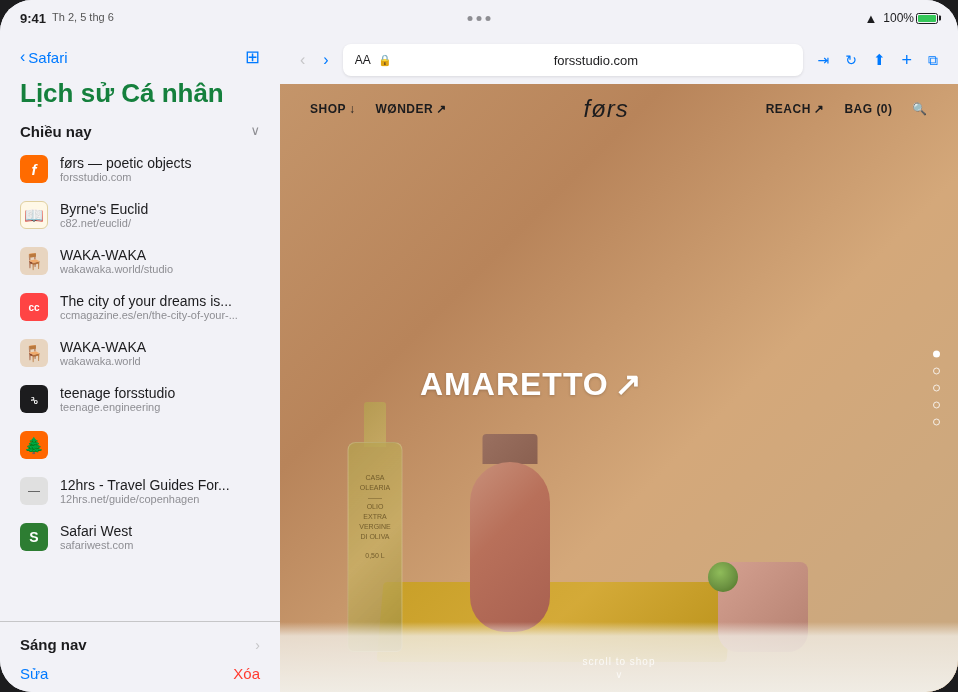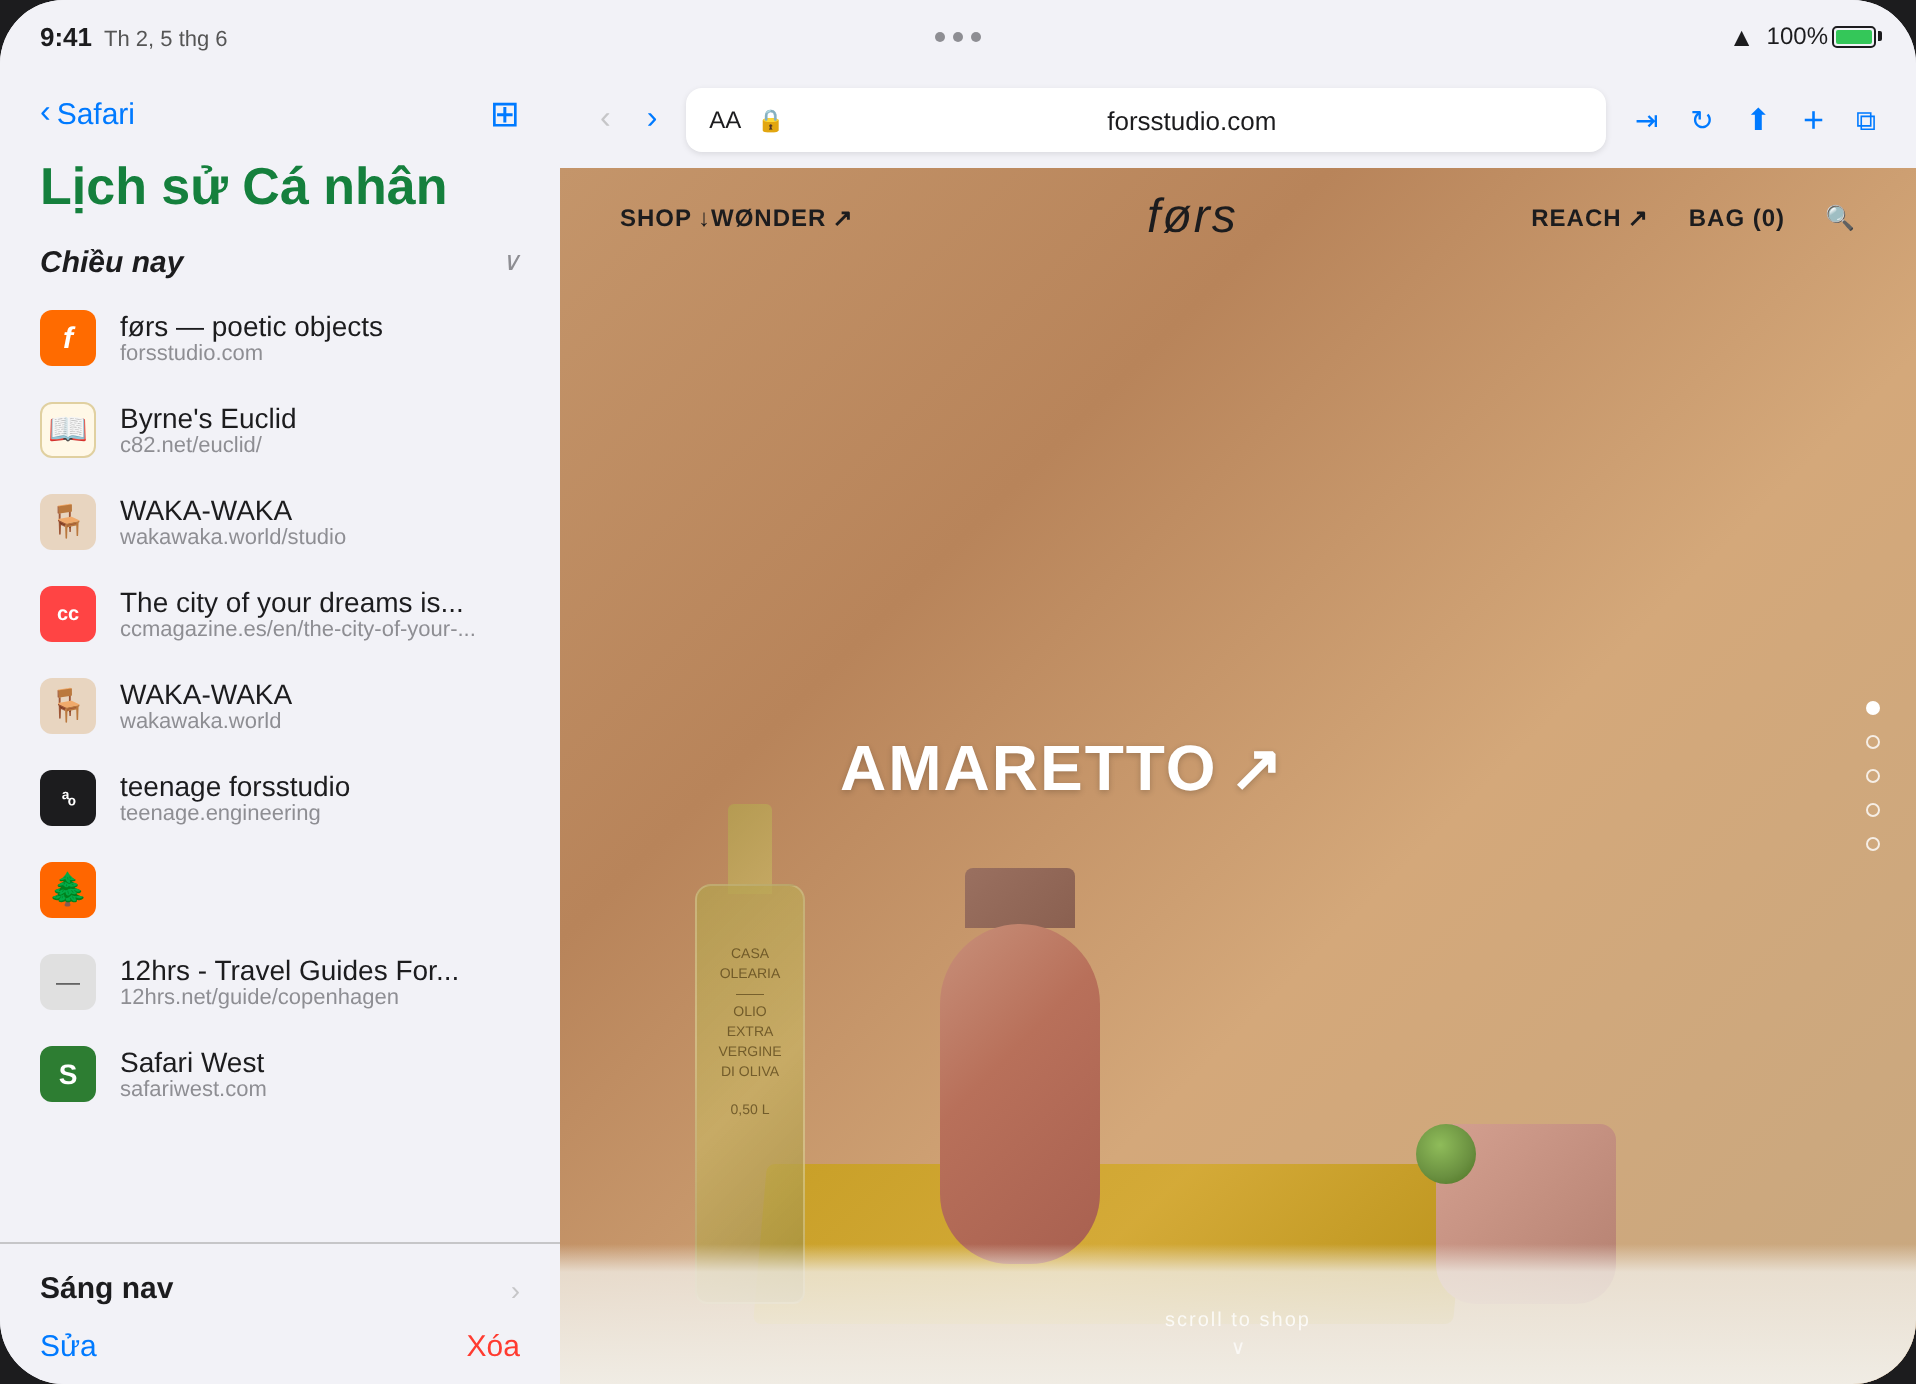--- a/index.html
+++ b/index.html
@@ -31,21 +31,21 @@
       display: flex;
       align-items: center;
       justify-content: space-between;
       padding: 0 20px;
       flex-shrink: 0;
       position: relative;
       z-index: 100;
     }
     .status-bar-left {
       display: flex;
-      align-items: flex-end;
+      align-items: flex-start;
       gap: 6px;
       font-size: 13px;
       font-weight: 600;
       color: #1c1c1e;
     }
     .status-bar-center {
       display: flex;
       gap: 4px;
       position: absolute;
       left: 50%;
@@ -147,21 +147,20 @@
       font-size: 26px;
       font-weight: 700;
       color: #15803d;
       padding: 4px 20px 8px 20px;
     }
 
     .section-header {
       display: flex;
       justify-content: space-between;
       padding: 6px 20px;
-      font-style: italic;
     }
 
     .section-title {
       font-size: 15px;
       font-weight: 600;
       color: #1c1c1e;
     }
 
     .section-chevron {
       color: #8e8e93;
@@ -506,20 +505,21 @@
       height: 50px;
       display: flex;
       align-items: center;
       justify-content: space-between;
       padding: 0 30px;
       z-index: 10;
     }
 
     .nav-left {
       display: flex;
+      gap: 20px;
     }
 
     .nav-item {
       font-size: 12px;
       font-weight: 600;
       color: #1c1c1e;
       letter-spacing: 0.5px;
       display: flex;
       align-items: center;
       gap: 3px;

